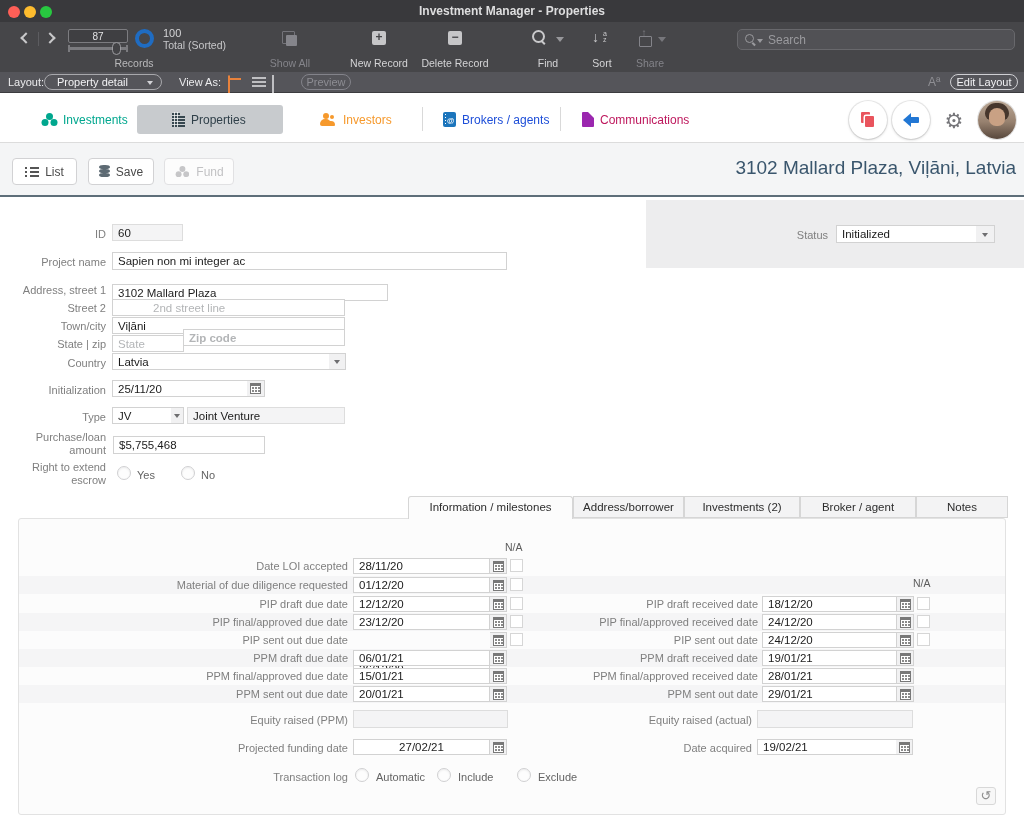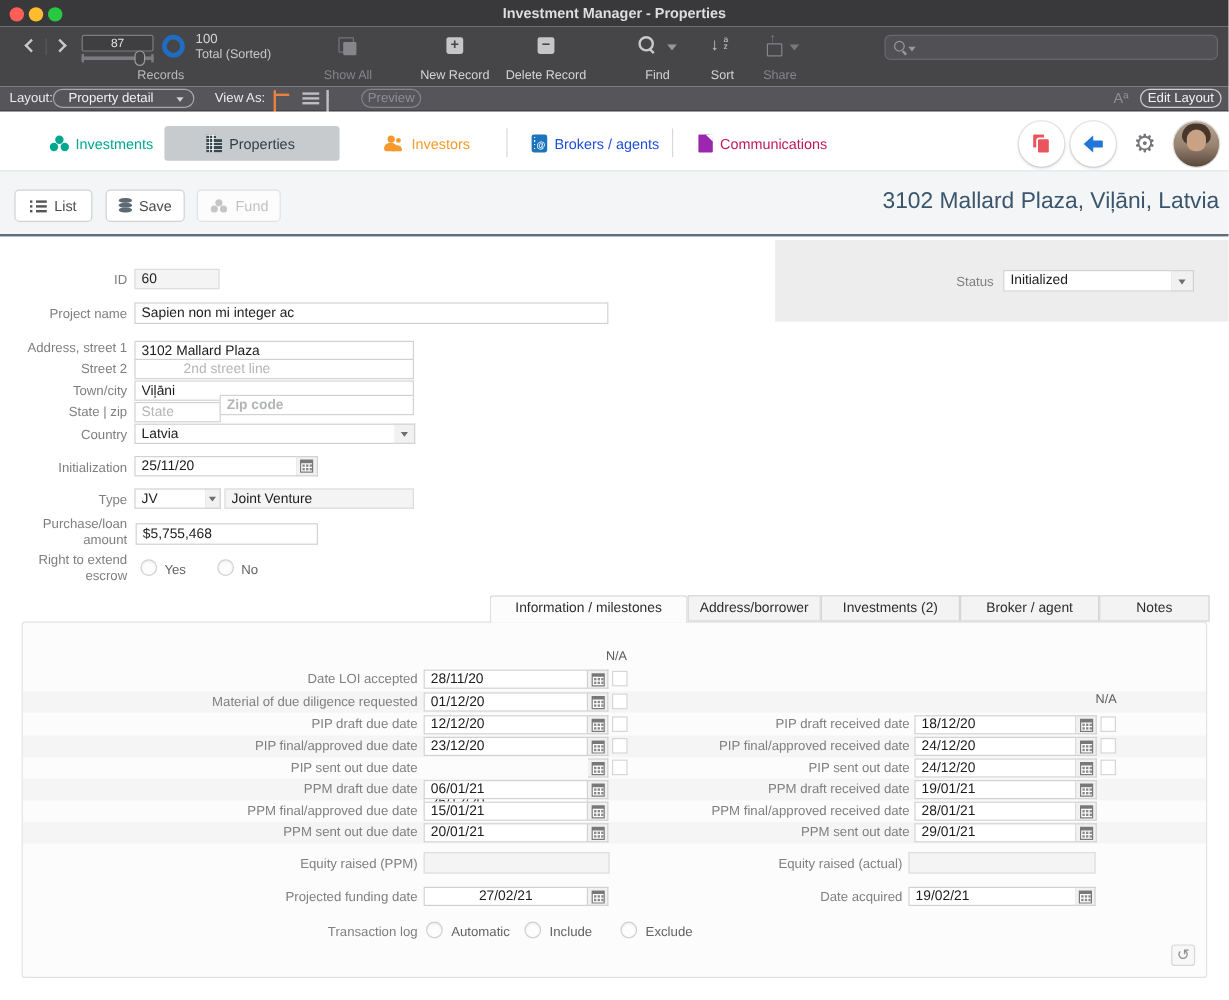--- a/index.html
+++ b/index.html
@@ -232,20 +232,21 @@
     <div class="tlabel" style="left:582px;top:57px;width:40px">Sort</div>
   </div>
   <div>
     <span class="shareicon" style="left:639px;top:31px"></span>
     <span class="caretdn" style="position:absolute;left:658px;top:37px;border-top-color:#77777c"></span>
     <div class="tlabel dis" style="left:628px;top:57px;width:44px">Share</div>
   </div>
   <div class="searchbox">
     <span class="smag"></span>
     <span class="caretdn" style="position:absolute;left:19px;top:9px;border-width:3px;border-top-width:4px;border-top-color:#9a9a9e"></span>
+    <input placeholder="Search" style="">
   </div>
 
   <div class="layoutbar">
     <span class="lb-text" style="left:8px">Layout:</span>
     <div class="pill" style="left:44px;width:118px;text-align:left;padding-left:12px">
       <span>Property detail</span>
       <span class="caretdn" style="position:absolute;right:8px;top:6px;border-width:3.5px;border-top-width:4.5px;border-top-color:#d2d2d6"></span>
     </div>
     <span class="vdiv" style="left:170px;top:76px;height:13px;background:#70707a"></span>
     <span class="lb-text" style="left:179px">View As:</span>
@@ -317,21 +318,21 @@
       <span class="fcaret"></span>
     </div>
 
   <div class="lbl" style="left:0;top:228px;width:106px">ID</div>
   <input class="fld gray" style="left: 112px; top: 224px; width: 71px;" value="60">
 
   <div class="lbl" style="left:0;top:256px;width:106px">Project name</div>
   <input class="fld" style="left: 112px; top: 252px; width: 395px; height: 18px;" value="Sapien non mi integer ac">
 
   <div class="lbl" style="left:0;top:284px;width:106px">Address, street 1</div>
-  <input class="fld" style="left: 112px; top: 284px; width: 233px;" value="3102 Mallard Plaza">
+  <input class="fld" style="left: 112px; top: 284px; width: 276px;" value="3102 Mallard Plaza">
 
   <div class="lbl" style="left:0;top:302px;width:106px">Street 2</div>
   <input class="fld" style="left: 112px; top: 299px; width: 233px; padding-left: 40px;" placeholder="2nd street line">
 
   <div class="lbl" style="left:0;top:320px;width:106px">Town/city</div>
   <input class="fld" style="left: 112px; top: 317px; width: 233px;" value="Viļāni">
 
   <div class="lbl" style="left:0;top:338px;width:106px">State | zip</div>
   <input class="fld" style="left: 112px; top: 335px; width: 72px;" placeholder="State">
   <input class="fld" style="left: 183px; top: 329px; width: 162px; font-weight: bold;" placeholder="Zip code">

